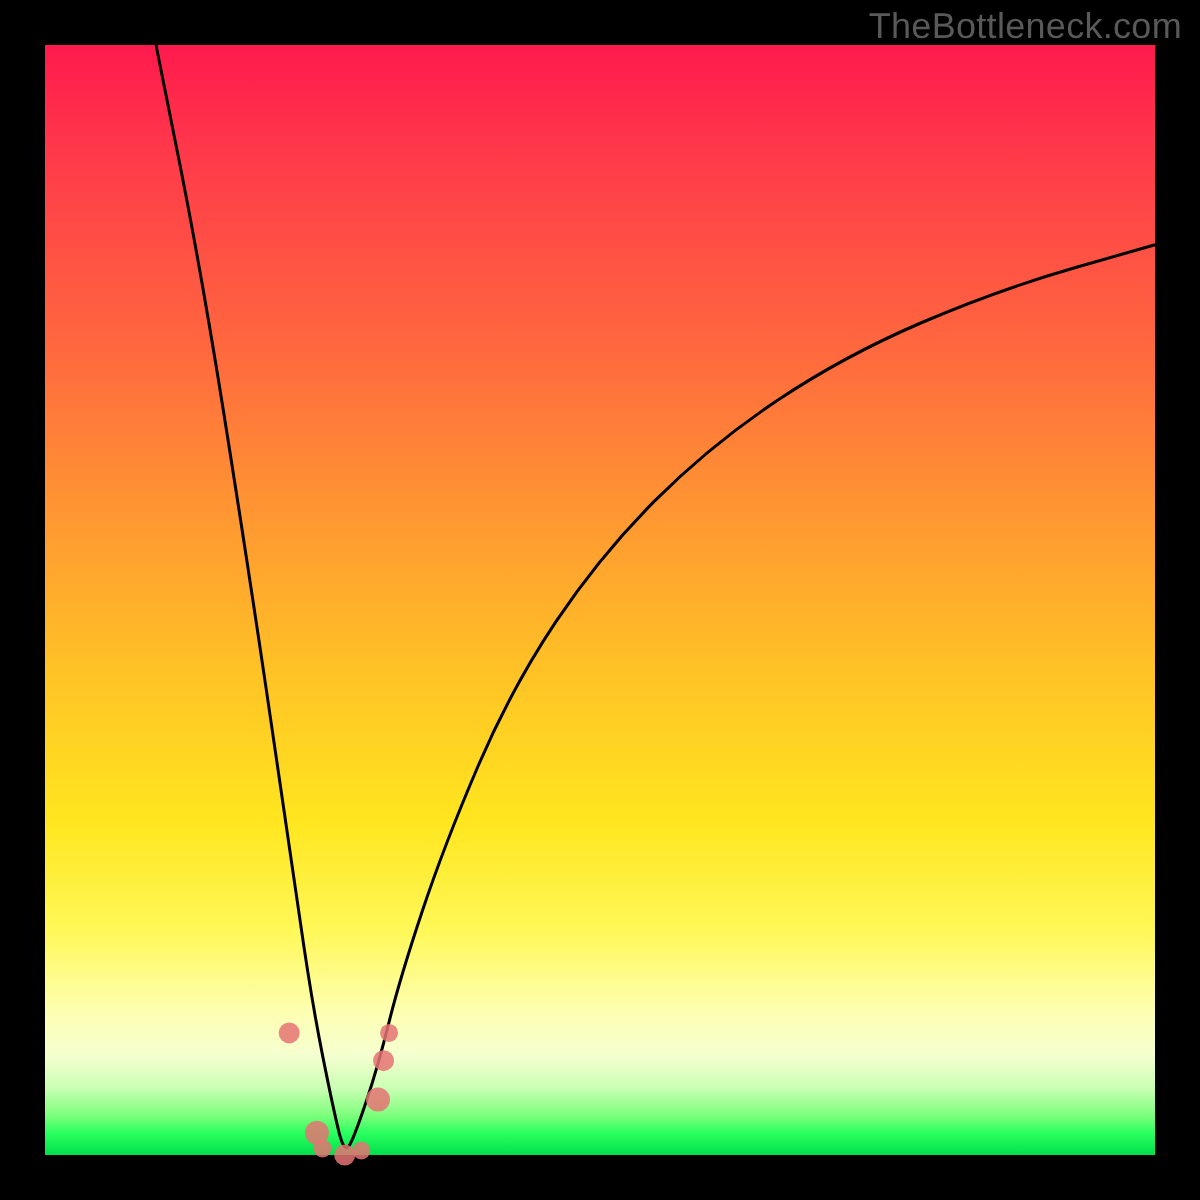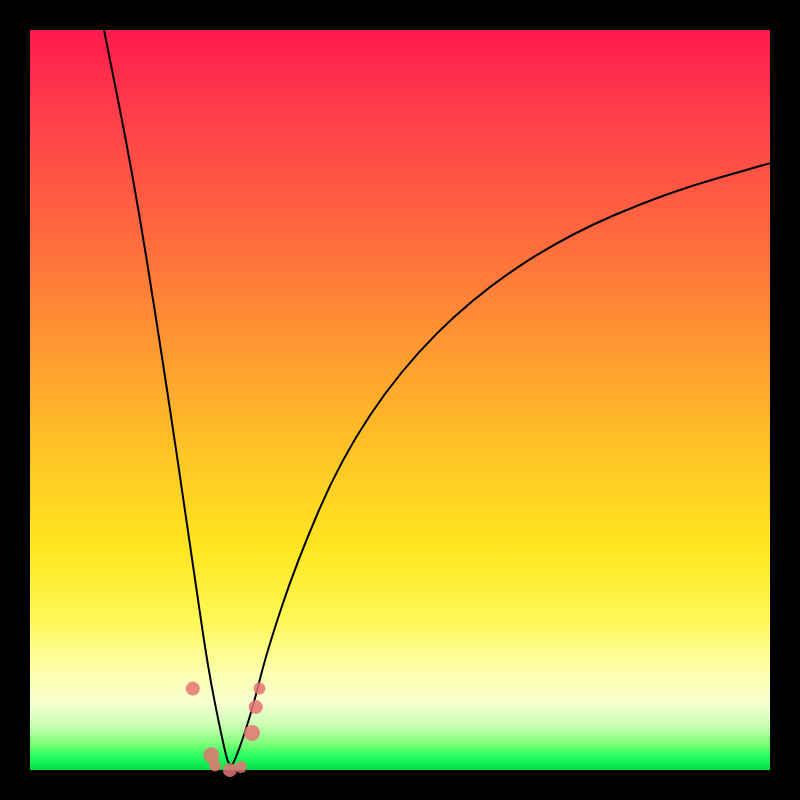--- a/index.html
+++ b/index.html
@@ -65,20 +65,21 @@
   }
   .marker {
     fill: #e57373;
     fill-opacity: 0.85;
   }
 </style>
 </head>
 <body>
 
 <div class="frame">
+  <div class="attrib">TheBottleneck.com</div>
 
   <div class="plot">
     <svg class="curve" viewBox="0 0 740 740">
       <path d="M 74.0 0.0 Q 74.0 0.0 88.8 74.0 Q 103.6 148.0 118.4 240.5 Q 133.2 333.0 148.0 432.9 Q 162.8 532.8 170.2 584.6 Q 177.6 636.4 185.0 673.4 Q 192.4 710.4 196.1 725.2 Q 199.8 740.0 203.5 732.6 Q 207.2 725.2 214.6 703.0 Q 222.0 680.8 229.4 651.2 Q 236.8 621.6 251.6 577.2 Q 266.4 532.8 288.6 481.0 Q 310.8 429.2 340.4 384.8 Q 370.0 340.4 407.0 303.4 Q 444.0 266.4 488.4 236.8 Q 532.8 207.2 584.6 185.0 Q 636.4 162.8 688.2 148.0 T 740.0 133.2"></path>
       <g>
           <circle cx="162.8" cy="658.6" r="7" class="marker"></circle>
           <circle cx="181.3" cy="725.2" r="8" class="marker"></circle>
           <circle cx="185.0" cy="735.6" r="6" class="marker"></circle>
           <circle cx="199.8" cy="740.0" r="7" class="marker"></circle>
           <circle cx="210.9" cy="737.0" r="6" class="marker"></circle>

